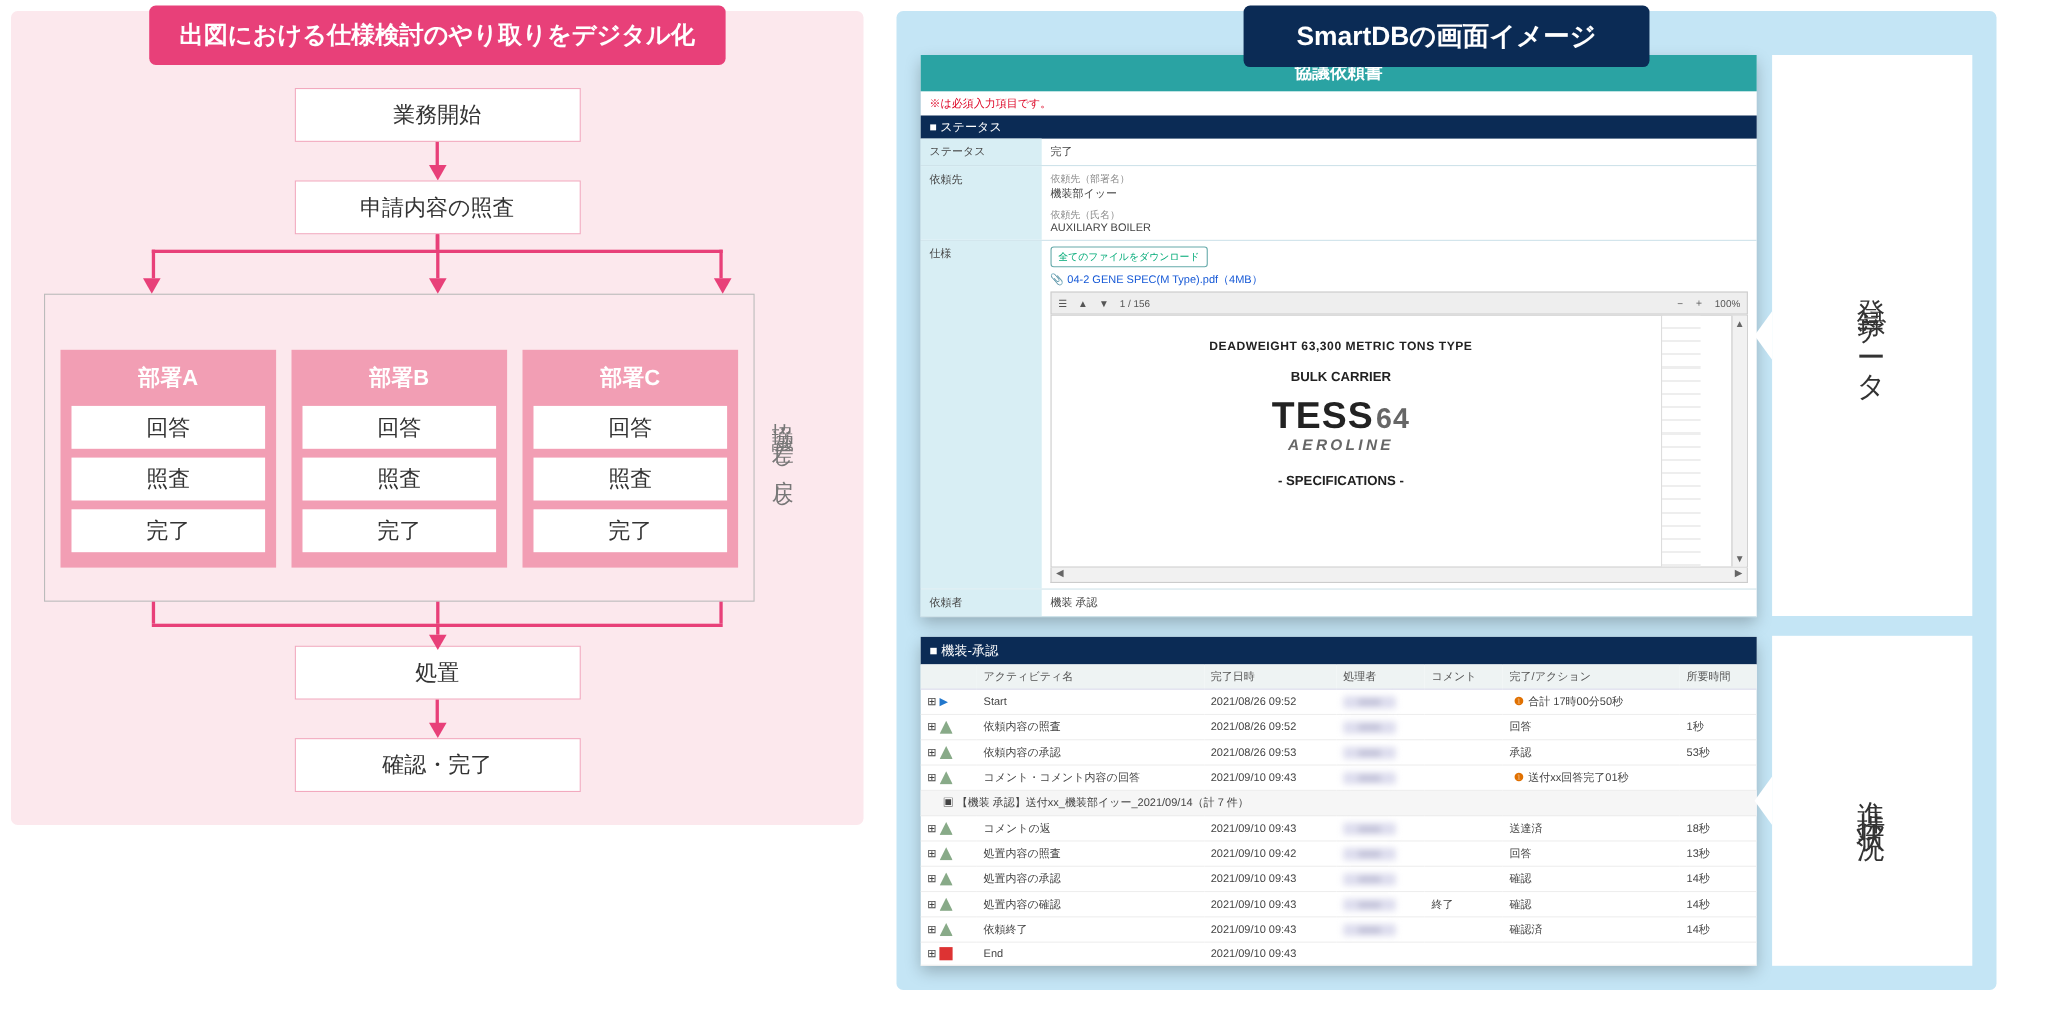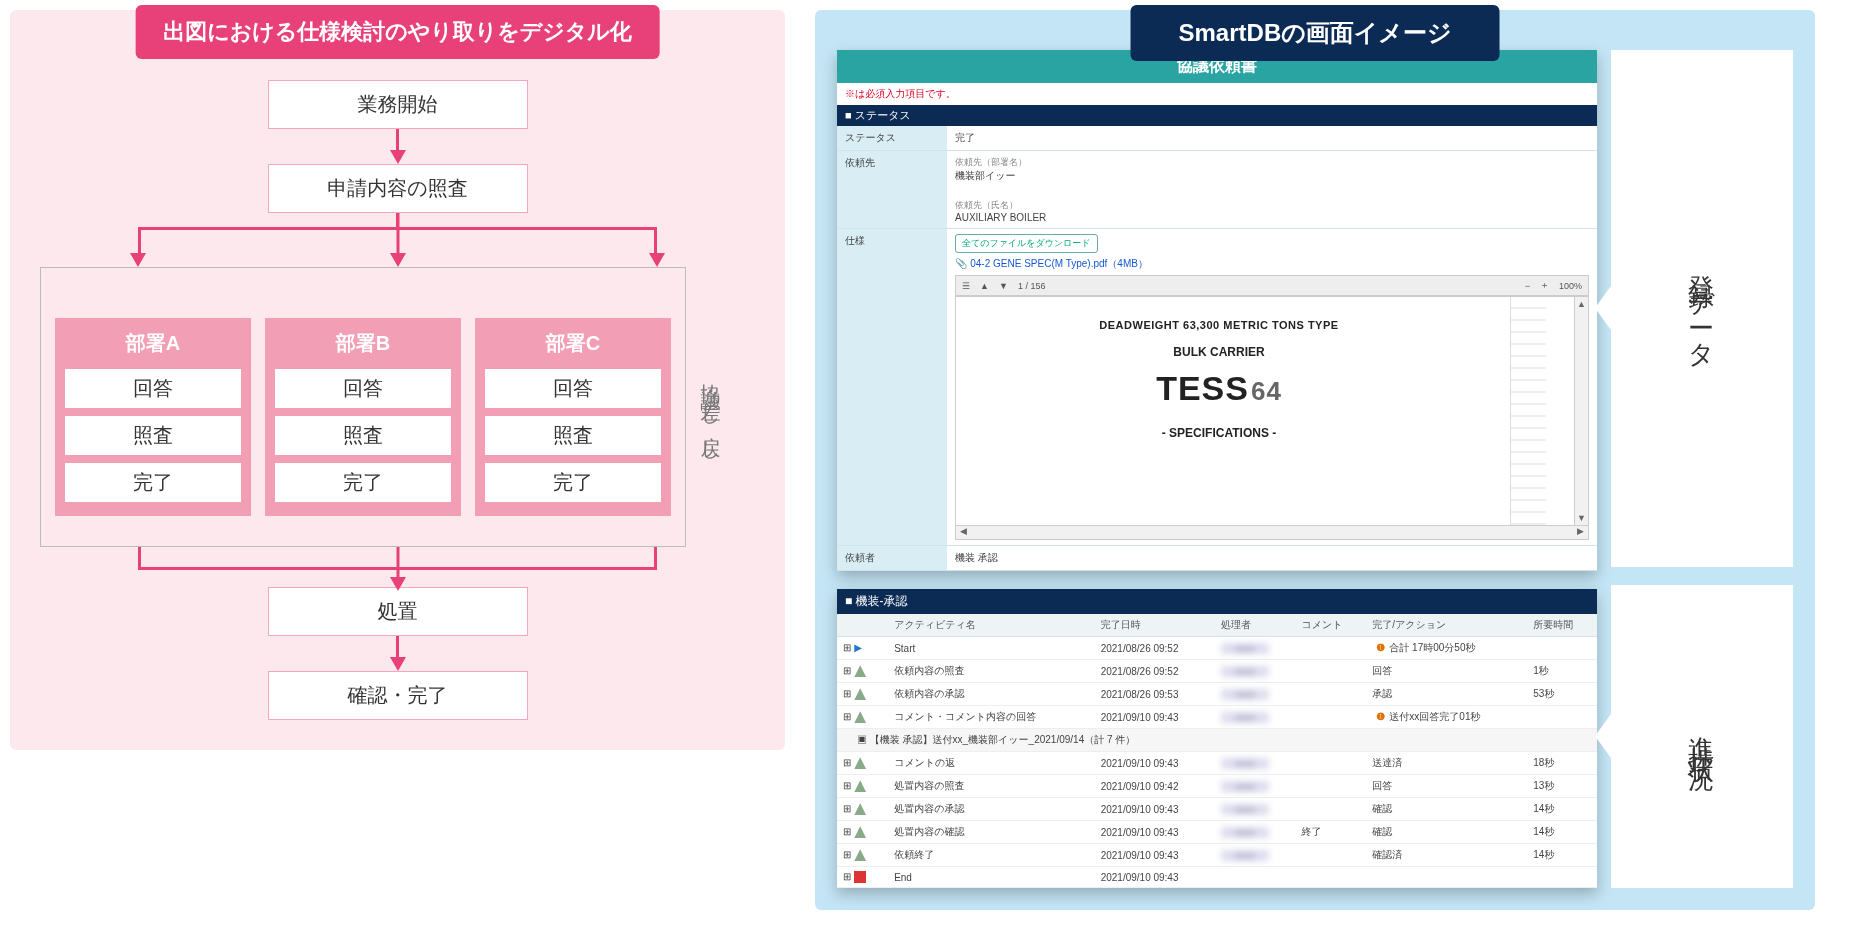--- a/index.html
+++ b/index.html
@@ -183,21 +183,21 @@
 
             <div class="form-row">
               <div class="cell-l">ステータス</div>
               <div class="cell-r">完了</div>
             </div>
             <div class="form-row">
               <div class="cell-l">依頼先</div>
               <div class="cell-r">
                 <span class="mini">依頼先（部署名）</span>
                 <span>機装部イッー</span>
-                <span class="mini" style="margin-top:16px">依頼先（氏名）</span>
+                <span class="mini" style="margin-top:6px">依頼先（氏名）</span>
                 <span>AUXILIARY BOILER</span>
               </div>
             </div>
             <div class="form-row">
               <div class="cell-l">仕様</div>
               <div class="cell-r">
                 <span class="dl-btn">全てのファイルをダウンロード</span>
                 <span class="fname">📎 <span>04-2 GENE SPEC(M Type).pdf（4MB）</span></span>
 
                 <div class="pdf-toolbar">
@@ -210,20 +210,21 @@
                   <span>100%</span>
                 </div>
                 <div class="pdf-view">
                   <div class="pdf-page">
                     <div class="l1">DEADWEIGHT 63,300 METRIC TONS TYPE</div>
                     <div class="l2">BULK CARRIER</div>
                     <div class="logo">
                       <span>TESS</span>
                         <span class="n64">64</span>
                     </div>
+                    <div class="aerol">AEROLINE</div>
                     <div class="spec">- SPECIFICATIONS -</div>
                   </div>
                   <div class="pdf-side"></div>
                   <div class="pdf-scroll-v"></div>
                 </div>
                 <div class="pdf-hscroll">
                     <span>◀</span>
                     <span>▶</span>
                   </div>
               </div>

